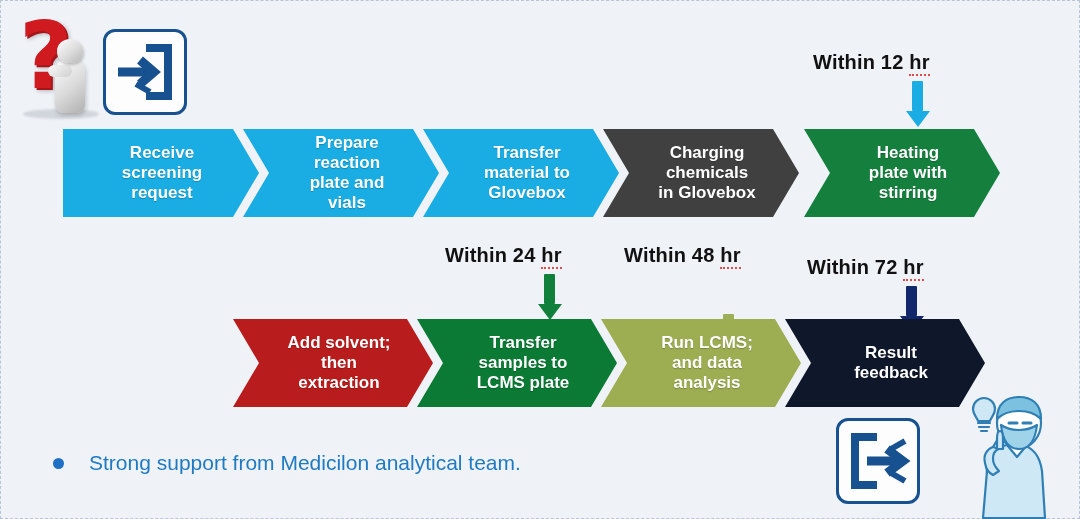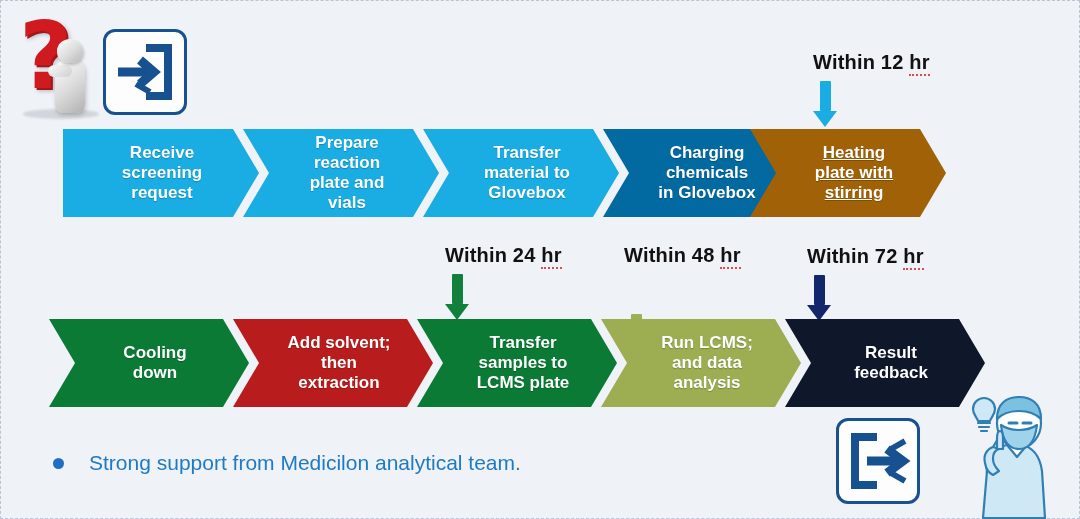--- a/index.html
+++ b/index.html
@@ -120,21 +120,21 @@
     padding-left: 16px;
     clip-path: polygon(0 0, calc(100% - 26px) 0, 100% 50%, calc(100% - 26px) 100%, 0 100%);
   }
   .chevron .label { position: relative; z-index: 2; white-space: pre-line; }
 
   
   .time-note {
     position: absolute;
     display: flex;
     flex-direction: column;
-    align-items: flex-start;
+    align-items: flex-end;
   }
   .time-note .time-text {
     font-size: 20px;
     font-weight: bold;
     color: #111111;
     white-space: nowrap;
     letter-spacing: .2px;
   }
   .time-note .time-text .unit {
     border-bottom: 2px dotted #e04a4a;
@@ -229,21 +229,21 @@
           <div class="head" style="border-top: 16px solid rgb(17, 128, 58);"></div>
         </div>
       </div>
       <div class="time-note" style="left: 623px; top: 243px; gap: 40px;">
         <div class="time-text"><span>Within 48 </span><span class="unit">hr</span></div>
         <div class="arrow-down">
           <div class="stem" style="height: 30px; background: rgb(156, 176, 90);"></div>
           <div class="head" style="border-top: 16px solid rgb(156, 176, 90);"></div>
         </div>
       </div>
-      <div class="time-note" style="left: 806px; top: 244px;">
+      <div class="time-note" style="left: 806px; top: 255px;">
         <div class="time-text"><span>Within 72 </span><span class="unit">hr</span></div>
         <div class="arrow-down">
           <div class="stem" style="height: 30px; background: rgb(18, 39, 107);"></div>
           <div class="head" style="border-top: 16px solid rgb(18, 39, 107);"></div>
         </div>
       </div>
     </div>
 
   <div class="row top" id="row-top">
       <div class="chevron" style="left: 180px; width: 196px; background: rgb(25, 173, 228); z-index: 11;">
@@ -255,37 +255,33 @@
       <div class="chevron flat-left" style="left: 0px; width: 196px; background: rgb(25, 173, 228); z-index: 10;">
         <span class="label">Receive
 screening
 request</span>
       </div>
       <div class="chevron" style="left: 360px; width: 196px; background: rgb(25, 173, 228); z-index: 12;">
         <span class="label">Transfer
 material to
 Glovebox</span>
       </div>
-      <div class="chevron" style="left: 540px; width: 196px; background: #0369a1; z-index: 13;">
+      <div class="chevron" style="left: 540px; width: 196px; background: #404040; z-index: 13;">
         <span class="label">Charging
 chemicals
 in Glovebox</span>
       </div>
-      <div class="chevron" style="left: 687px; width: 196px; background: #a16207; z-index: 14; text-decoration: underline;">
+      <div class="chevron" style="left: 741px; width: 196px; background: #15803d; z-index: 14;">
         <span class="label">Heating
 plate with
 stirring</span>
       </div>
     </div>
 
   <div class="row bottom" id="row-bottom">
-      <div class="chevron" style="left: 0px; width: 200px; background: rgb(10, 122, 52); z-index: 10;">
-        <span class="label">Cooling
-down</span>
-      </div>
       <div class="chevron" style="left: 184px; width: 200px; background: #b91c1c; z-index: 11;">
         <span class="label">Add solvent;
 then
 extraction</span>
       </div>
       <div class="chevron" style="left: 368px; width: 200px; background: rgb(10, 122, 52); z-index: 12;">
         <span class="label">Transfer
 samples to
 LCMS plate</span>
       </div>

